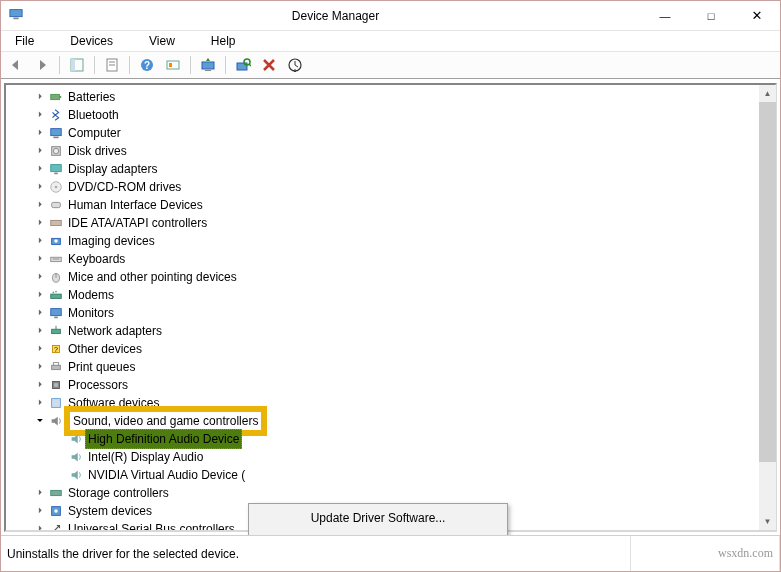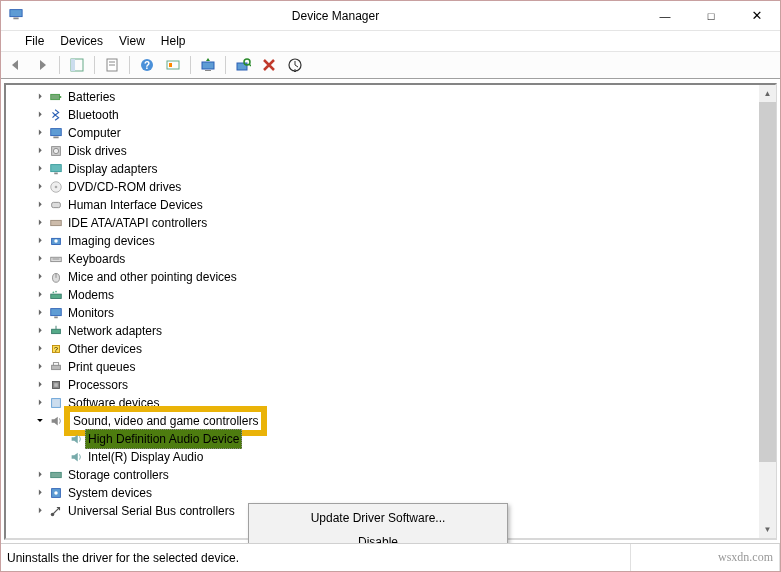--- a/index.html
+++ b/index.html
@@ -7,21 +7,21 @@
 .window { width: 781px; height: 572px; border: 1px solid #c8a0a0; background: #fff; display: flex; flex-direction: column; position: relative; text-align: center; }
 
 
 .titlebar { height: 30px; display: flex; align-items: center; padding: 0 0 0 8px; background: #fff; border-bottom: 1px solid #e5e5e5; }
 .titlebar .title { font-size: 12px; flex: 1; }
 .titlebar .win-btns { display: flex; }
 .titlebar .win-btn { width: 46px; height: 30px; display: flex; align-items: center; justify-content: center; font-family: "Segoe UI Symbol", sans-serif; font-size: 11px; }
 .titlebar .win-btn.close { font-size: 13px; }
 
 
-.menubar { height: 20px; display: flex; align-items: center; padding: 0 16px; gap: 0; font-size: 12px; }
+.menubar { height: 20px; display: flex; align-items: center; padding: 0 6px; gap: 20px; font-size: 12px; }
 .menubar .menu-item { padding: 2px 8px; }
 
 
 .toolbar { height: 28px; border-top: 1px solid #e5e5e5; border-bottom: 1px solid #a0a0a0; display: flex; align-items: center; padding: 0 4px; gap: 4px; background: #fcfcfc; }
 .toolbar .tb-sep { width: 1px; height: 18px; background: #d0d0d0; margin: 0 2px; }
 .toolbar .tb-btn { width: 22px; height: 22px; display: flex; align-items: center; justify-content: center; font-size: 13px; }
 .toolbar .tb-btn svg { width: 16px; height: 16px; }
 
 
 .client { flex: 1; position: relative; border-top: 1px solid #fff; overflow: hidden; }
@@ -40,21 +40,21 @@
 .scrollbar { position: absolute; right: 4px; top: 5px; width: 17px; bottom: 5px; background: #f0f0f0; }
 .scrollbar .up, .scrollbar .down { height: 17px; display: flex; align-items: center; justify-content: center; font-size: 8px; color: #666; }
 .scrollbar .down { position: absolute; bottom: 0; width: 100%; }
 .scrollbar .thumb { position: absolute; top: 17px; left: 0; right: 0; height: 360px; background: #cdcdcd; }
 
 
 .context-menu { position: absolute; left: 247px; top: 423px; width: 260px; background: #f2f2f2; border: 1px solid #a0a0a0; box-shadow: 2px 2px 4px rgba(0,0,0,.25); font-size: 12px; padding: 2px; }
 .context-menu .ctx-item { padding: 5px 22px; }
 
 
-.statusbar { height: 28px; border-top: 1px solid #d0d0d0; display: flex; align-items: center; font-size: 12px; }
+.statusbar { height: 36px; border-top: 1px solid #d0d0d0; display: flex; align-items: center; font-size: 12px; }
 .statusbar .cell { padding: 0 6px; border-right: 1px solid #e0e0e0; height: 100%; display: flex; align-items: center; }
 .statusbar .cell.main { flex: 0 0 630px; }
 .statusbar .cell.small { flex: 1; justify-content: flex-end; color: #999; font-size: 12px; font-family: Liberation Serif, serif; } .ic-red { color: #c0392b; }
 .ic-gray { color: #666; }
 </style>
 </head>
 <body>
 
 <div class="window">
 
@@ -352,20 +352,30 @@
           <div class="node indent-3">
             <span class="arrow"></span>
             <span class="dev-icon">
               <svg viewBox="0 0 16 16">
                 <path d="M3 6 L6 6 L10 3 L10 13 L6 10 L3 10 Z" fill="#7aa"></path>
                 <path d="M12 5 Q14 8 12 11" stroke="#7aa" fill="none"></path>
               </svg>
             </span>
             <span class="label">Intel(R) Display Audio</span>
           </div>
+          <div class="node indent-3">
+            <span class="arrow"></span>
+            <span class="dev-icon">
+              <svg viewBox="0 0 16 16">
+                <path d="M3 6 L6 6 L10 3 L10 13 L6 10 L3 10 Z" fill="#7aa"></path>
+                <path d="M12 5 Q14 8 12 11" stroke="#7aa" fill="none"></path>
+              </svg>
+            </span>
+            <span class="label">NVIDIA Virtual Audio Device (</span>
+          </div>
           <div class="node indent-2">
             <span class="arrow">⏵</span>
             <span class="dev-icon">
               <svg viewBox="0 0 16 16">
                 <rect x="2" y="5" width="12" height="6" fill="#7a9" stroke="#487"></rect>
               </svg>
             </span>
             <span class="label">Storage controllers</span>
           </div>
           <div class="node indent-2">

